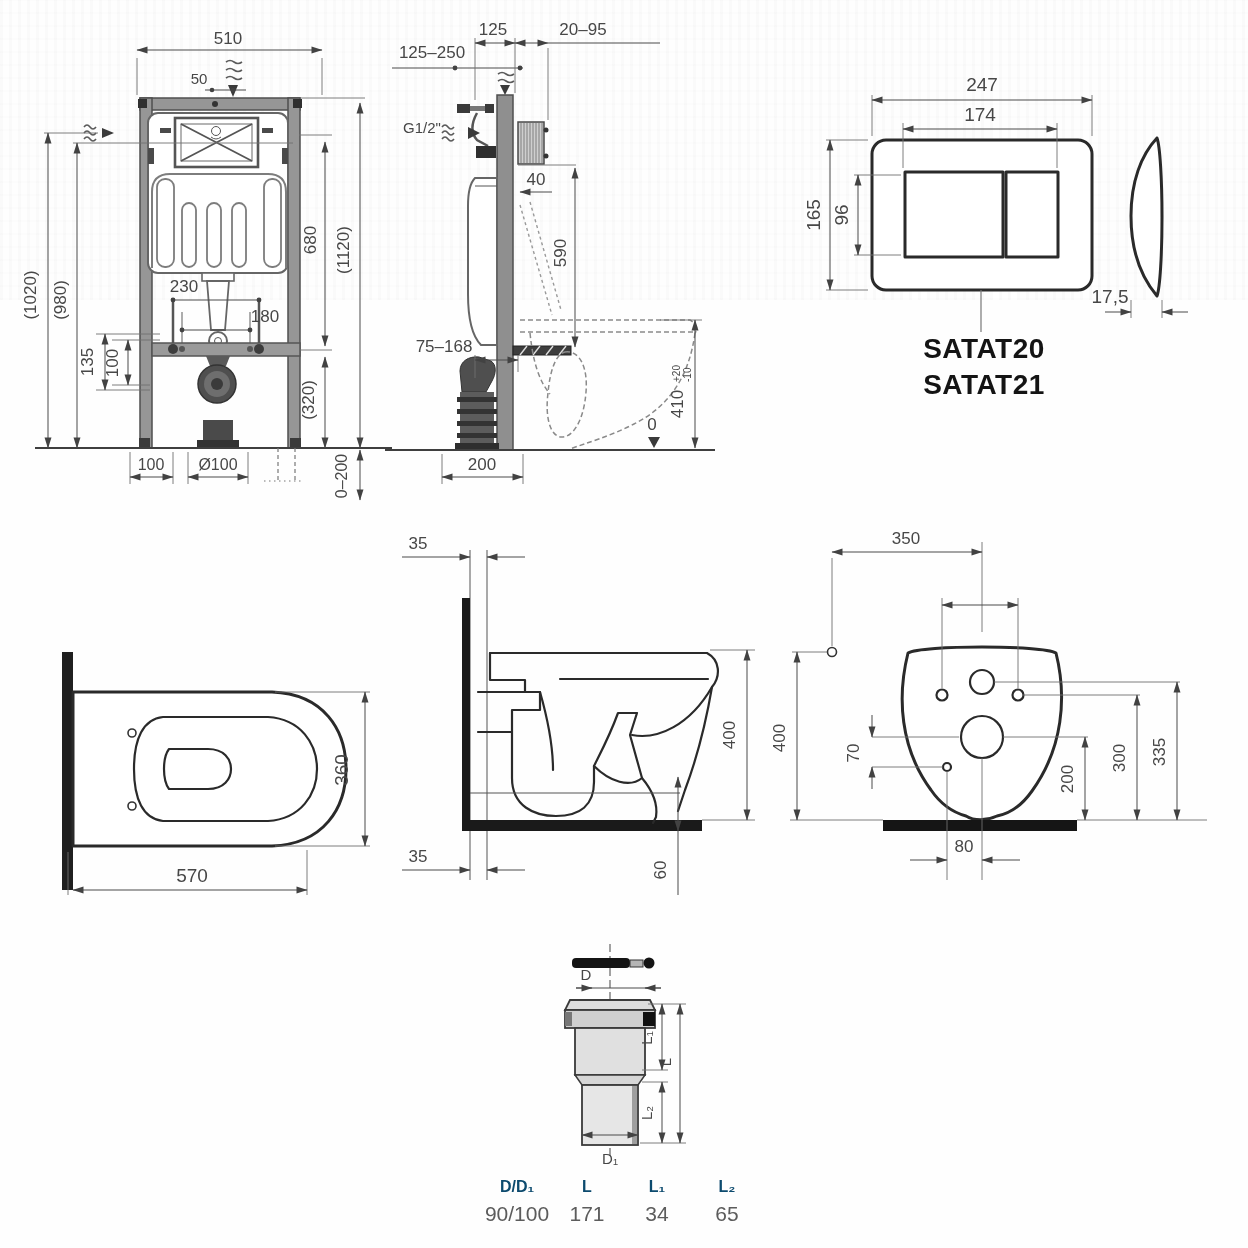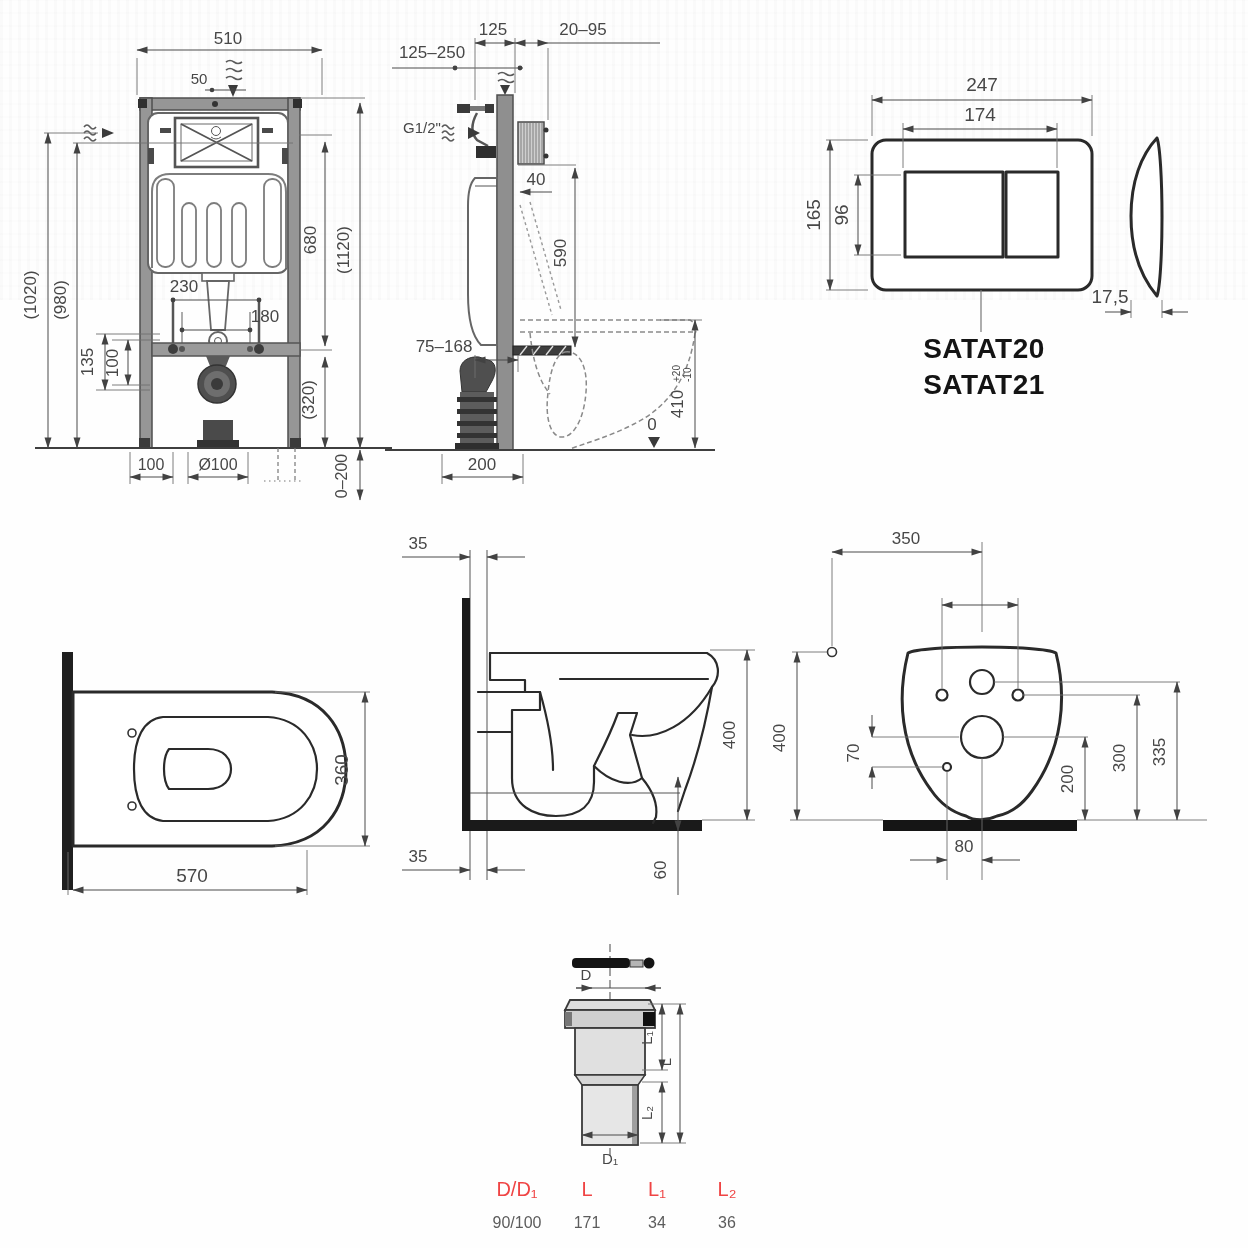--- a/index.html
+++ b/index.html
@@ -21,22 +21,22 @@
   .dim{stroke:#4a4a4a;stroke-width:1;fill:none;}
   .ext{stroke:#6f6f6f;stroke-width:.9;fill:none;}
   .ol{stroke:#2a2a2a;stroke-width:2.2;fill:none;stroke-linecap:round;stroke-linejoin:round;}
   .olw{stroke:#2a2a2a;stroke-width:3;fill:#fff;stroke-linejoin:round;}
   .olA{stroke:#666;stroke-width:2;fill:#fff;}
   .thin{stroke:#555;stroke-width:1;fill:none;}
   .dash{stroke:#8a8a8a;stroke-width:1.5;fill:none;stroke-dasharray:5 3;}
   .sq{stroke:#5a5a5a;stroke-width:1.6;fill:none;}
   #dim-table{position:absolute;left:440px;top:1178px;width:380px;height:64px;}
   .tcol{position:absolute;top:0;width:90px;text-align:center;}
-  .th{font-size:20px;font-weight:normal;color:#ef4444;}
-  .tv{font-size:16px;color:#5c5c5c;margin-top:13px;}
+  .th{font-size:16px;font-weight:bold;color:#0c4a6e;}
+  .tv{font-size:21px;color:#5c5c5c;margin-top:6px;}
 </style>
 </head>
 <body>
 
 <div id="sheet">
 <div class="noise"></div>
 
 <svg class="blurred" style="left:0;top:0" width="400" height="520" viewBox="0 0 400 520">
   <defs>
     <marker id="ah" viewBox="0 0 12 8" refX="11" refY="4" markerWidth="12" markerHeight="8" orient="auto-start-reverse" markerUnits="userSpaceOnUse">
@@ -414,17 +414,17 @@
   <div class="tcol" style="left:102px">
     <div class="th">L</div>
     <div class="tv">171</div>
   </div>
   <div class="tcol" style="left:172px">
     <div class="th">L₁</div>
     <div class="tv">34</div>
   </div>
   <div class="tcol" style="left:242px">
     <div class="th">L₂</div>
-    <div class="tv">36</div>
+    <div class="tv">65</div>
   </div>
 </div>
 
 </div>
 
 </body></html>

